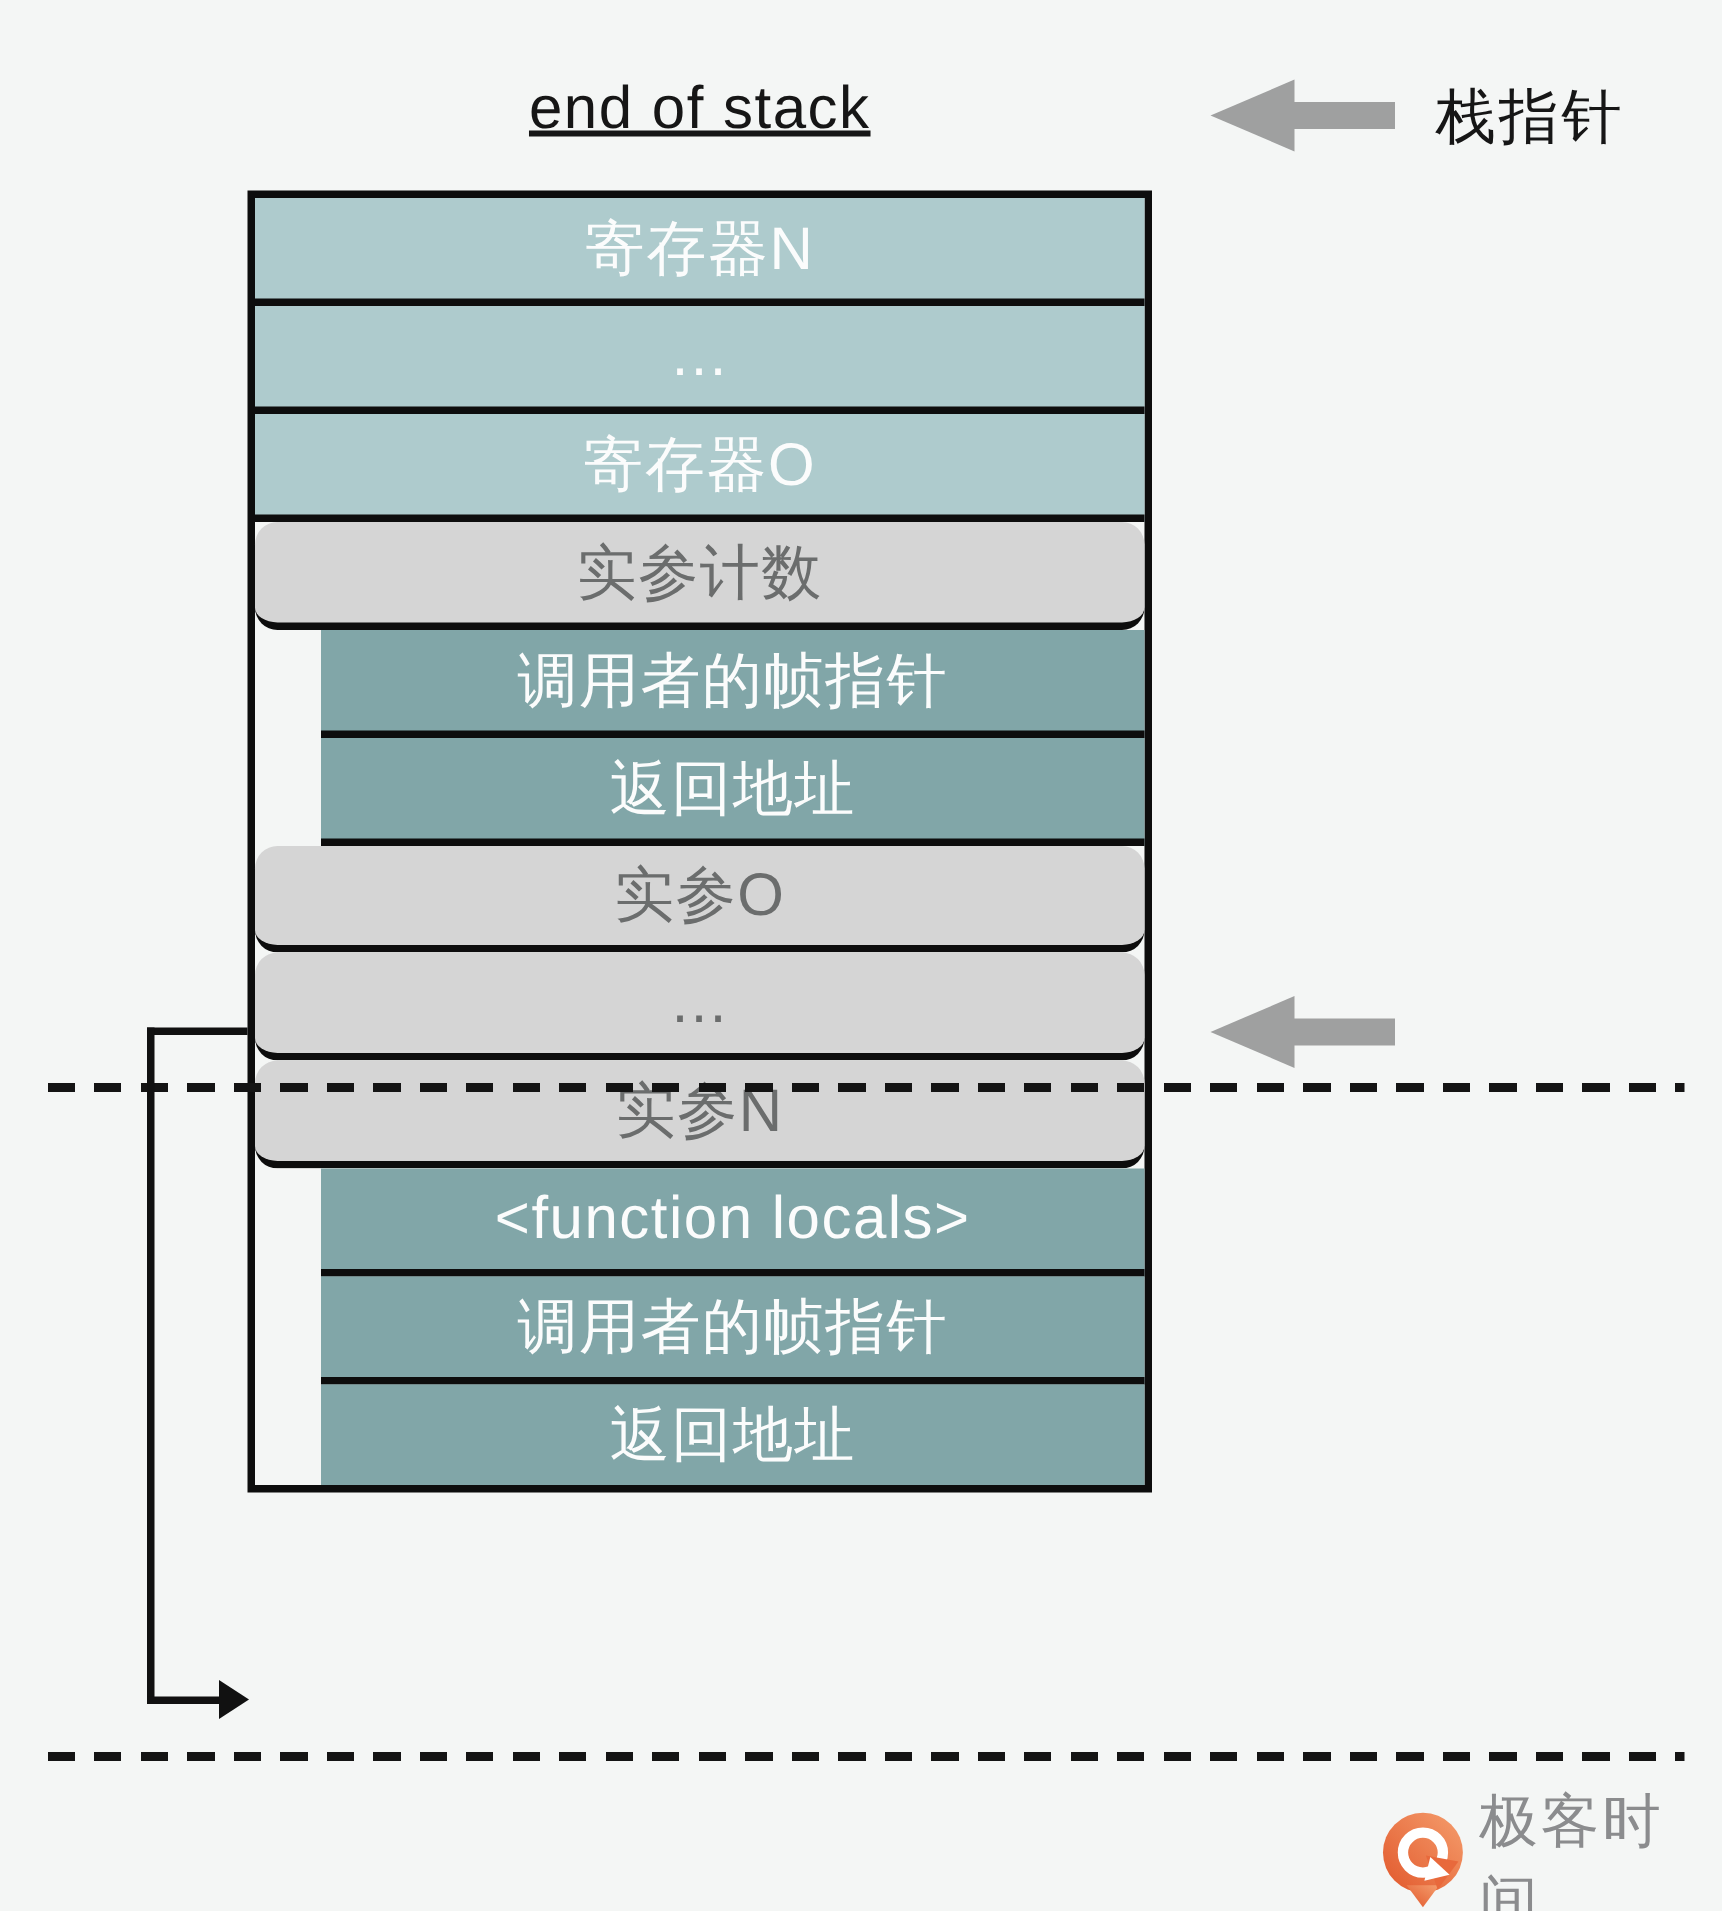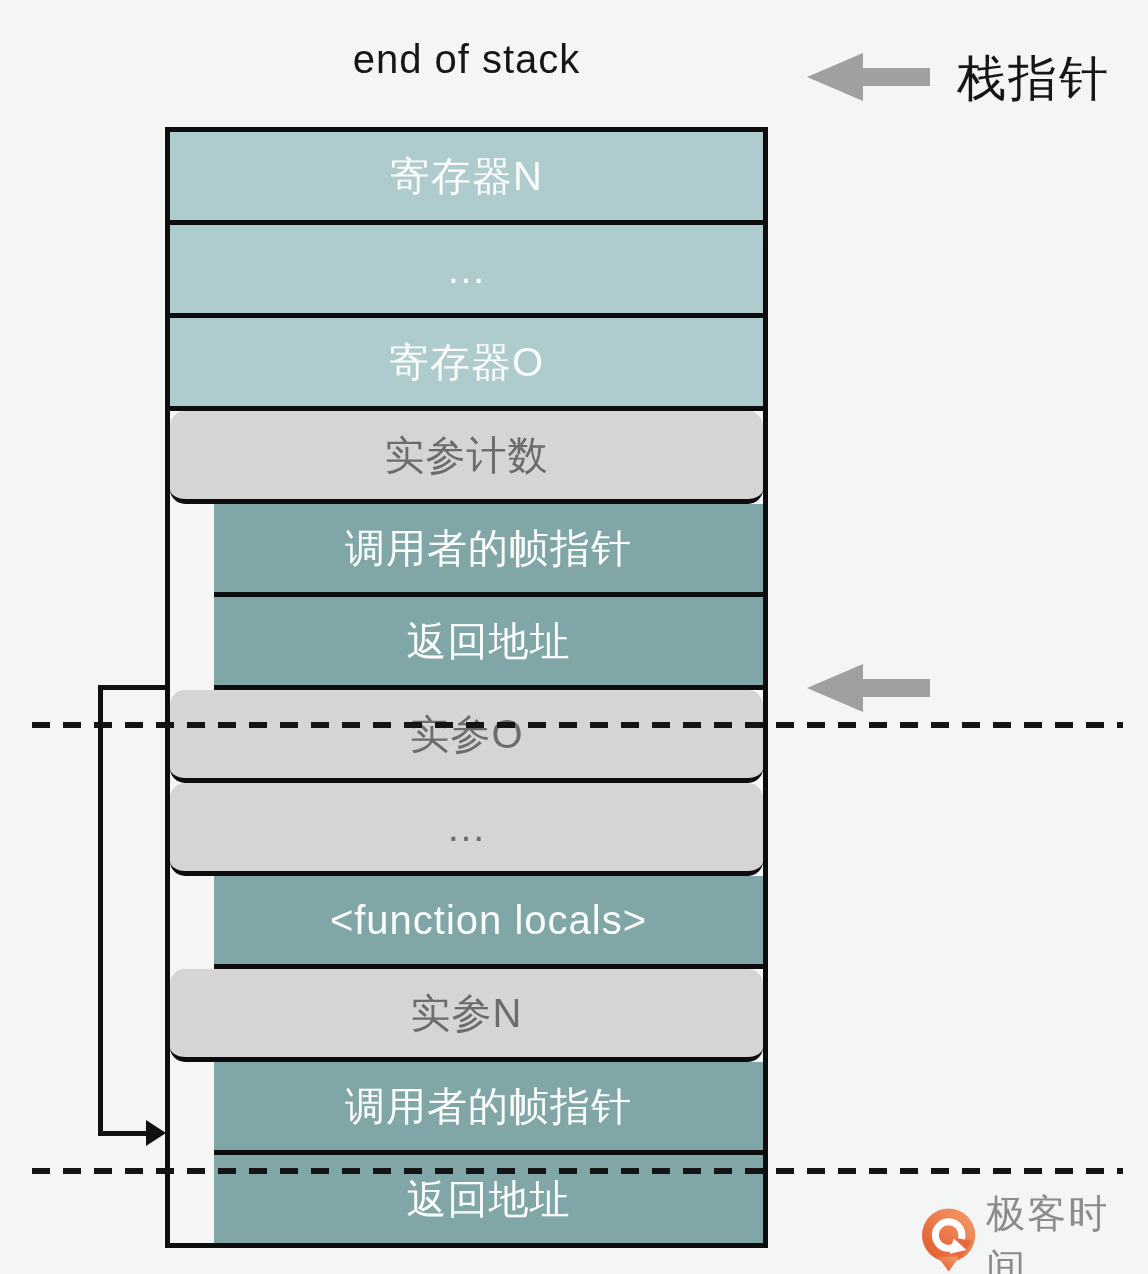--- a/index.html
+++ b/index.html
@@ -11,29 +11,30 @@
     position: relative;
     width: 1148px;
     height: 1274px;
     background: var(--background, #f4f6f5);
     overflow: hidden;
   }
 
   
   .end-of-stack {
     position: absolute;
-    left: 165px; top: 37px; width: 603px;
+    left: 165px; top: 50px; width: 603px;
     text-align: center;
     font-size: 40px;
     letter-spacing: 1px;
     color: var(--label-text, #161616);
+    text-decoration: underline;
   }
   .pointer-label {
     position: absolute;
-    font-size: 49px;
+    font-size: 40px;
     letter-spacing: 2px;
     color: var(--label-text, #161616);
     line-height: 48px;
   }
   #stack-pointer-label { left: 957px; top: 54px; }
   #frame-pointer-label { left: 960px; top: 664px; }
 
   
   .pointer-arrow { position: absolute; width: 123px; height: 48px; }
   #stack-pointer-arrow { left: 807px; top: 53px; }
@@ -48,21 +49,21 @@
   .pointer-arrow .shaft {
     position: absolute; left: 54px; top: 15px;
     width: 69px; height: 18px;
     background: var(--pointer-arrow, #9fa0a0);
   }
 
   
   .stack {
     position: absolute;
     left: 165px; top: 127px;
-    width: 603px; height: 1121px;
+    width: 603px; height: 868px;
     box-sizing: border-box;
     border: 5px solid var(--row-border, #0d0d0d);
     display: flex;
     flex-direction: column;
   }
   .row {
     flex: 1 1 0;
     display: flex;
     align-items: center;
     justify-content: center;
@@ -153,25 +154,25 @@
     </div>
     <div class="row type-frame">
       <span class="row-label">返回地址</span>
     </div>
     <div class="row type-plain">
       <span class="row-label">实参O</span>
     </div>
     <div class="row type-plain">
       <span class="row-label">…</span>
     </div>
+    <div class="row type-plain">
+      <span class="row-label">实参N</span>
+    </div>
     <div class="row type-frame">
       <span class="row-label">&lt;function locals&gt;</span>
-    </div>
-    <div class="row type-plain">
-      <span class="row-label">实参N</span>
     </div>
     <div class="row type-frame">
       <span class="row-label">调用者的帧指针</span>
     </div>
     <div class="row type-frame">
       <span class="row-label">返回地址</span>
     </div>
   </div>
 
   <div class="dashed-line" id="frame-boundary-upper"></div>

